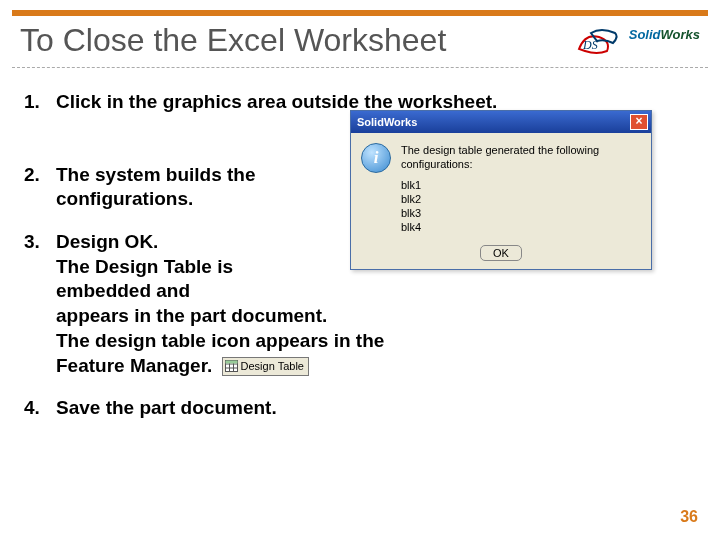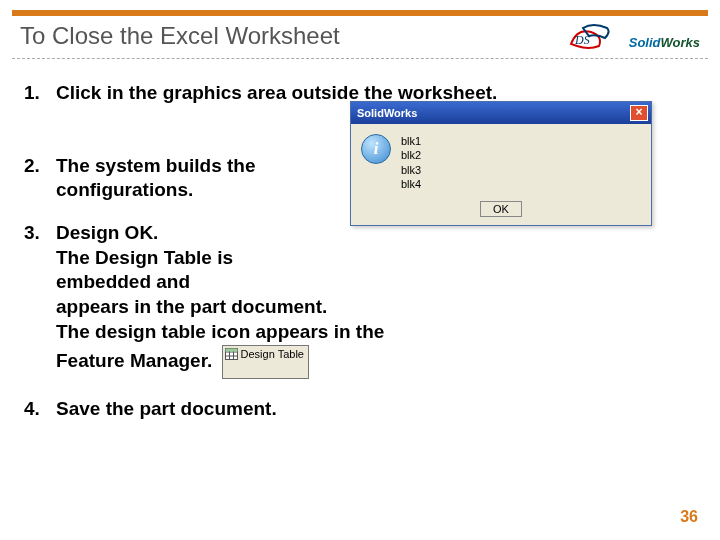--- a/index.html
+++ b/index.html
@@ -15,28 +15,27 @@
     background: #d97a1a;
     margin: 10px 12px 2px 12px;
   }
   .title-row {
     display: flex;
     align-items: center;
     justify-content: space-between;
     padding: 4px 20px 8px 20px;
   }
   .slide-title {
-    font-size: 24px;
+    font-size: 32px;
     color: #555;
     font-weight: normal;
   }
   .logo {
     display: flex;
-    align-items: flex-end;
-    gap: 16px;
+    gap: 8px;
   }
   .logo-mark {
     width: 44px; height: 28px; position: relative;
   }
   .logo-text { font-size: 13px; font-weight: bold; }
   .logo-text .solid { color: #0369a1; font-style: italic; }
   .logo-text .works { color: #14532d; font-style: italic; }
   .dashed {
     margin: 0 12px;
     border: none;
@@ -110,42 +109,42 @@
     background: radial-gradient(circle at 35% 30%, #bfe3ff, #3a8ad0);
     border: 1px solid #2a6aa0;
     display: flex; align-items: center; justify-content: center;
     flex: 0 0 30px;
   }
   .sw-info-icon span {
     color: #fff; font-family: Georgia, serif; font-style: italic;
     font-weight: bold; font-size: 17px;
   }
   .sw-msg { font-size: 11px; line-height: 1.3; }
-  .sw-list { }
+  .sw-list { margin-top: 6px; }
   .sw-ok-row {
     text-align: center;
     padding: 0 0 8px 0;
   }
   .sw-ok {
     padding: 1px 12px;
     font-size: 11px;
     font-family: Tahoma, sans-serif;
     background: #ece9d8;
     border: 1px solid #888;
-    border-radius: 0;
+    border-radius: 5px;
     cursor: pointer;
   }
   
   .dt-icon {
     display: inline-flex;
     align-items: center;
     gap: 3px;
     border: 1px solid #777;
     background: #ece9d8;
-    padding: 1px 4px 17px 2px;
+    padding: 1px 4px 1px 2px;
     font-size: 11px;
     font-weight: normal;
     font-family: Tahoma, sans-serif;
     vertical-align: middle;
     margin-left: 4px;
   }
   .dt-grid {
     width: 13px; height: 12px;
     display: inline-block;
   }
@@ -224,20 +223,21 @@
       <span>SolidWorks</span>
       <div class="sw-close">
         <span>×</span>
       </div>
     </div>
     <div class="sw-body">
       <div class="sw-info-icon">
           <span>i</span>
         </div>
       <div class="sw-msg">
+        <div>The design table generated the following configurations:</div>
         <div class="sw-list">
           <div>blk1</div>
           <div>blk2</div>
           <div>blk3</div>
           <div>blk4</div>
         </div>
       </div>
     </div>
     <div class="sw-ok-row">
       <button class="sw-ok">OK</button>

